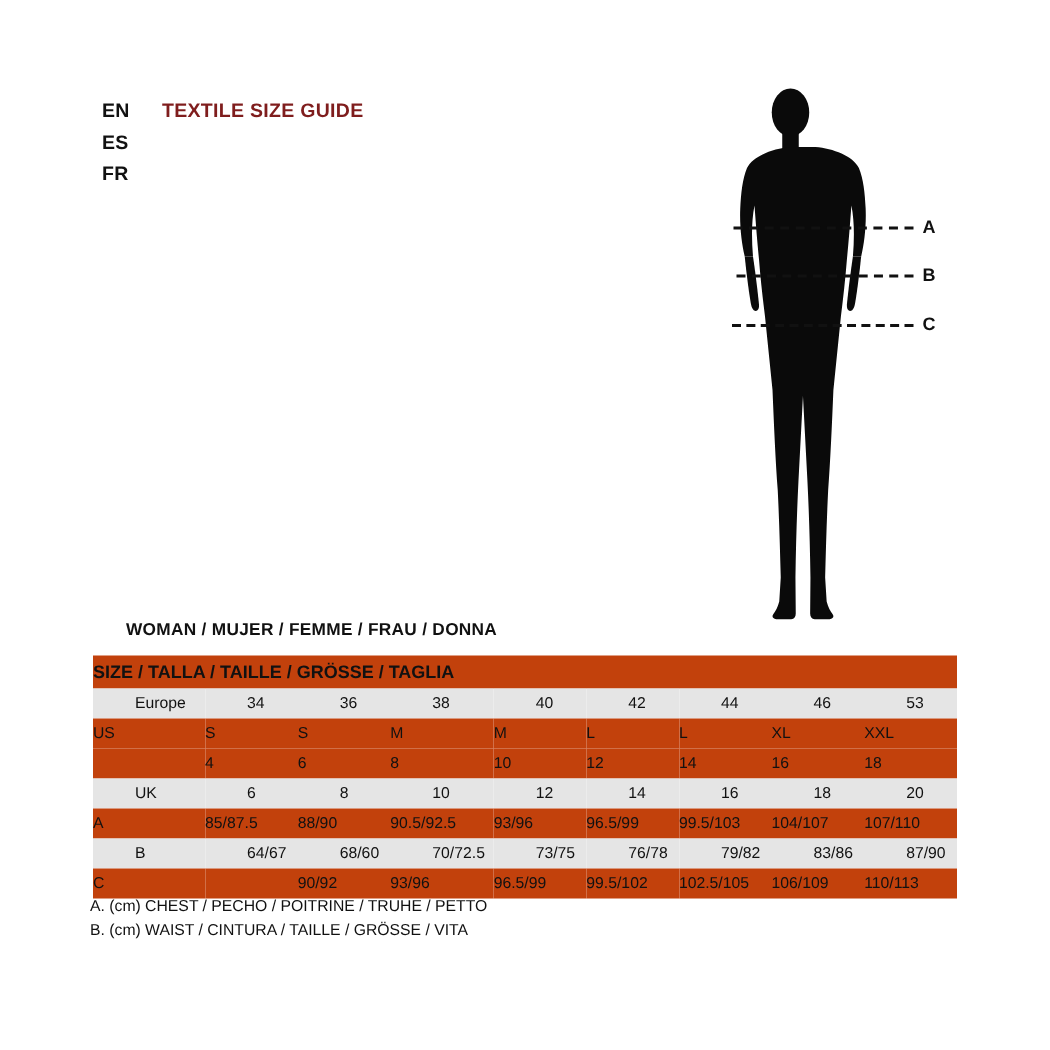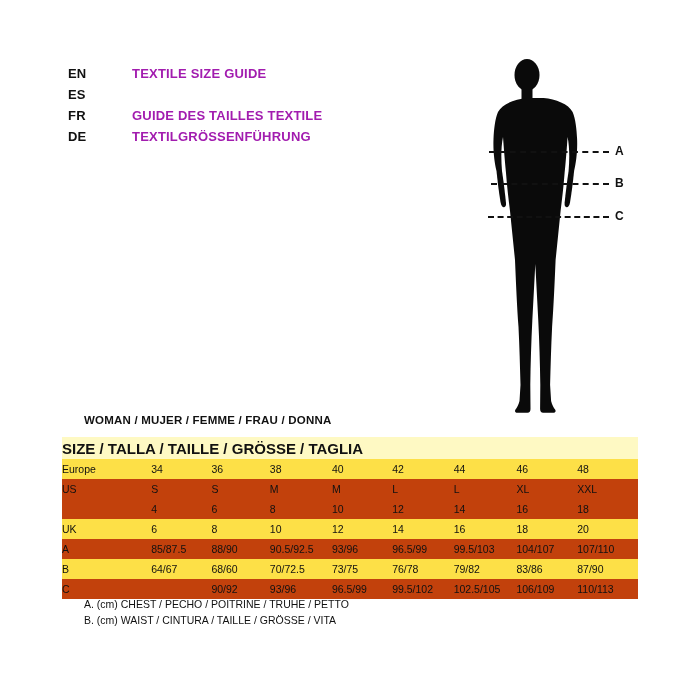--- a/index.html
+++ b/index.html
@@ -39,23 +39,22 @@
     flex: 0 0 40px;
     font-size: 13px;
     font-weight: bold;
     letter-spacing: .2px;
     color: #111;
   }
   .lang-text {
     font-size: 13px;
     font-weight: bold;
     letter-spacing: .2px;
-    color: #a21caf;
+    color: #7f1d1d;
     white-space: nowrap;
-    margin-left: 24px;
   }
 
   
   .figure-wrap {
     position: absolute;
     left: 455px;
     top: 55px;
     width: 200px;
     height: 370px;
   }
@@ -101,33 +100,33 @@
   td.lbl {
     width: 104px;
     padding-left: 6px;
     font-size: 10.5px;
   }
   td.val {
     width: 67px;
     font-size: 10.5px;
   }
   tr.header-row td {
-    background: #fef9c3;
-    font-weight: bold;
-    font-size: 15px;
+    background: #c2410c;
+    font-weight: bold;
+    font-size: 12px;
     height: 18px;
     margin-top: 38px;
   }
   tr.shade td { background: #c2410c; }
-  tr.plain td { background: #fde047; }
+  tr.plain td { background: #e5e5e5; padding-left: 28px; }
 
   
   .legend {
     position: absolute;
-    left: 84px;
+    left: 60px;
     top: 596px;
     font-size: 10.5px;
     line-height: 16px;
     color: #111;
   }
   .legend div { white-space: nowrap; }
 </style>
 </head>
 <body>
 
@@ -136,25 +135,20 @@
   <div class="title-block">
     <div class="title-row">
       <span class="lang-code">EN</span>
       <span class="lang-text">TEXTILE SIZE GUIDE</span>
     </div>
     <div class="title-row">
       <span class="lang-code">ES</span>
     </div>
     <div class="title-row">
       <span class="lang-code">FR</span>
-      <span class="lang-text">GUIDE DES TAILLES TEXTILE</span>
-    </div>
-    <div class="title-row">
-      <span class="lang-code">DE</span>
-      <span class="lang-text">TEXTILGRÖSSENFÜHRUNG</span>
     </div>
   </div>
 
   <div class="figure-wrap">
     <svg class="figure-svg" width="200" height="370" viewBox="0 0 200 370">
       <g fill="#0a0a0a">
 
         <ellipse cx="72" cy="20" rx="12.5" ry="16"></ellipse>
 
         <rect x="66.5" y="33" width="11" height="12"></rect>
@@ -223,21 +217,21 @@
       </tr>
       <tr class="plain">
         <td class="lbl">Europe</td>
         <td class="val">34</td>
         <td class="val">36</td>
         <td class="val">38</td>
         <td class="val">40</td>
         <td class="val">42</td>
         <td class="val">44</td>
         <td class="val">46</td>
-        <td class="val">48</td>
+        <td class="val">53</td>
       </tr>
       <tr class="shade">
         <td class="lbl">US</td>
         <td class="val">S</td>
         <td class="val">S</td>
         <td class="val">M</td>
         <td class="val">M</td>
         <td class="val">L</td>
         <td class="val">L</td>
         <td class="val">XL</td>

